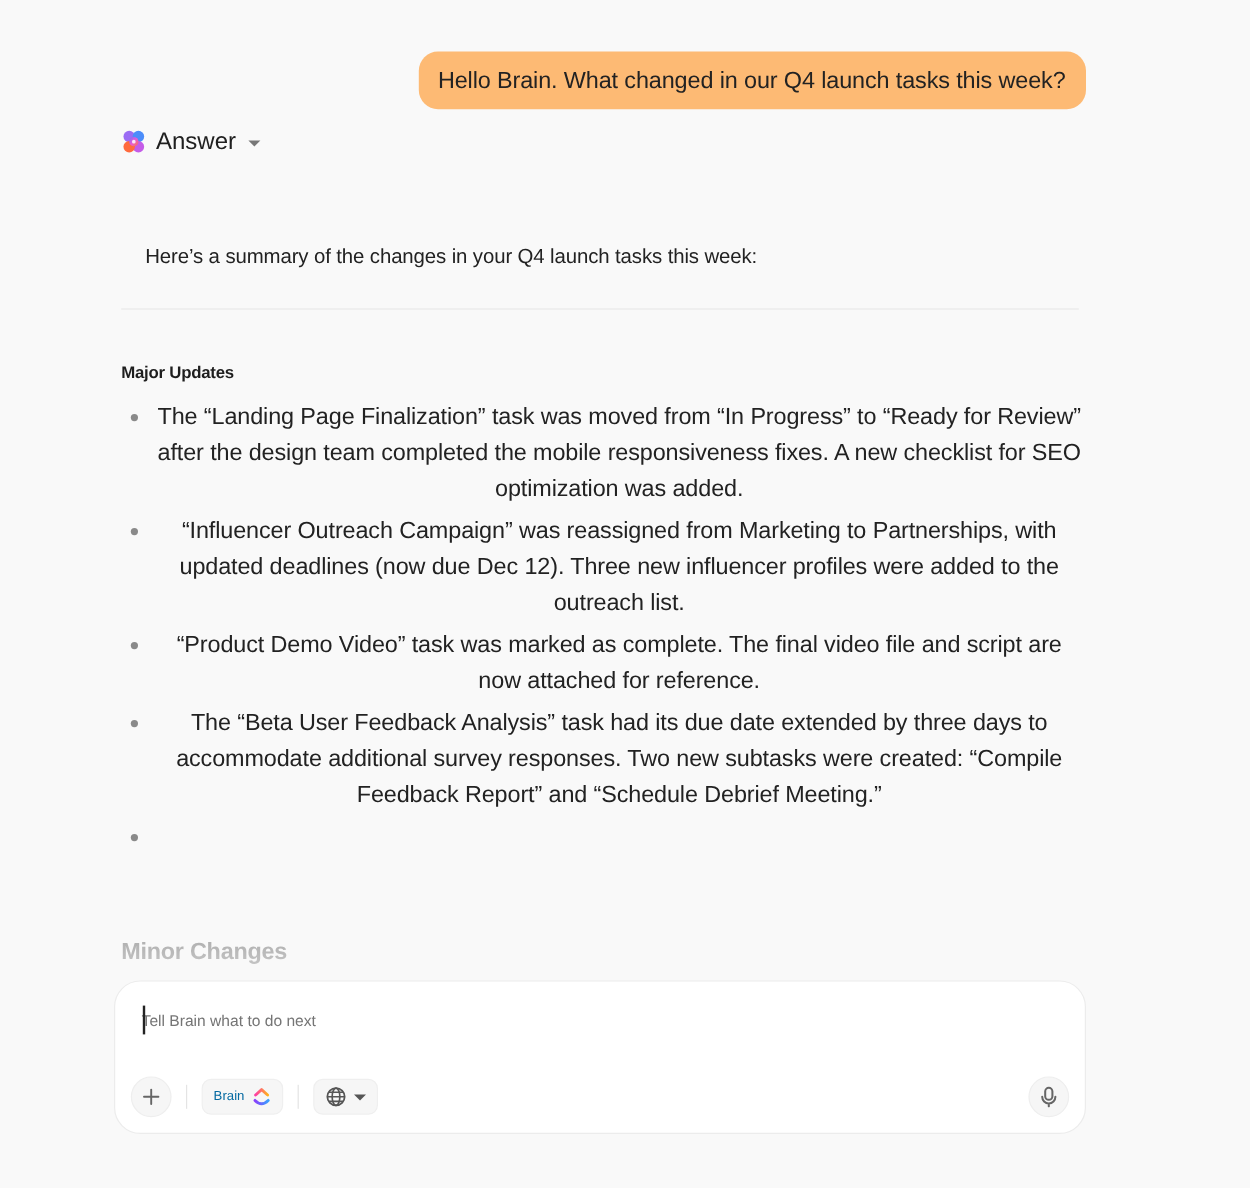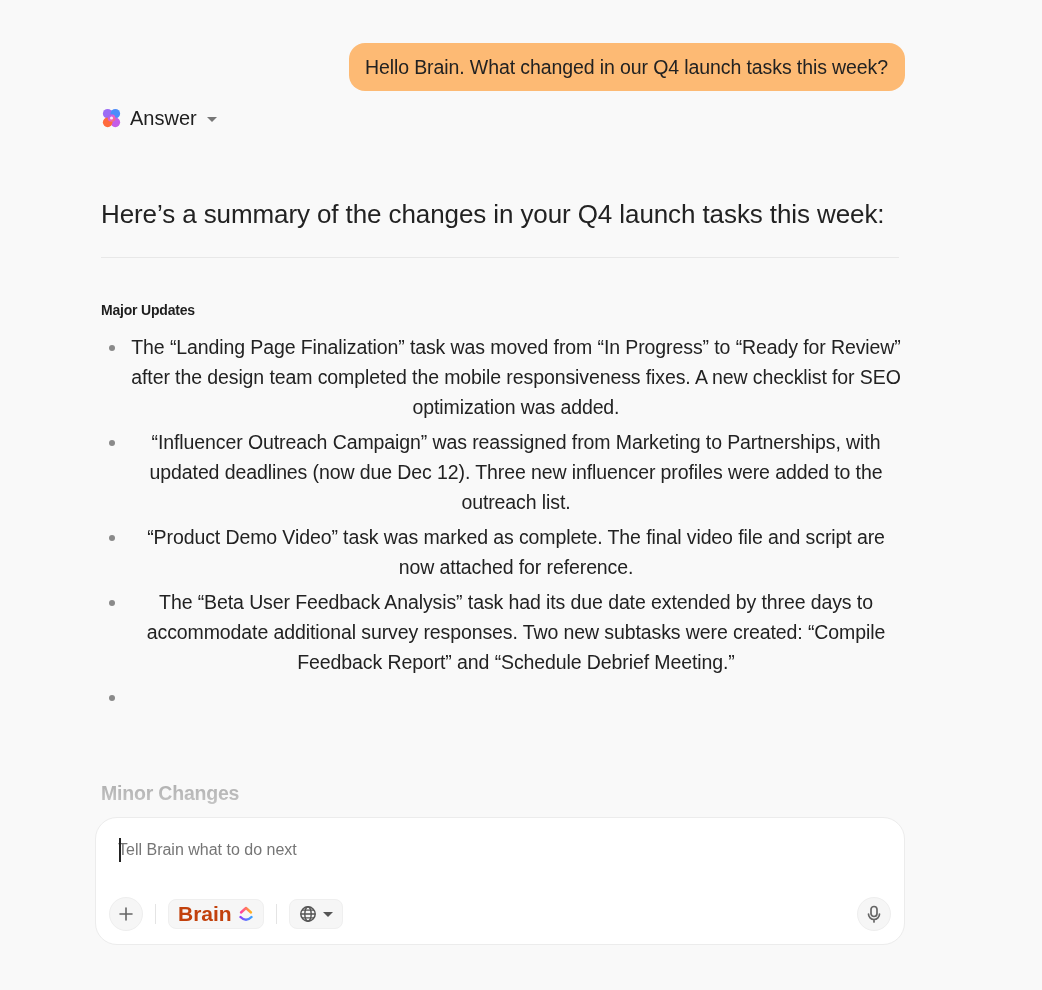--- a/index.html
+++ b/index.html
@@ -29,21 +29,21 @@
     .answer-header .logo { width: 23px; height: 23px; }
     .answer-header .label { font-size: 20px; color: #202020; margin-left: 1px; }
     .answer-header .caret {
       width: 0; height: 0; margin-left: 4px; margin-top: 2px;
       border-left: 5px solid transparent; border-right: 5px solid transparent;
       border-top: 5px solid #777;
     }
 
     
     .response { position: absolute; top: 200px; left: 101px; width: 800px; }
-    .intro { font-size: 26px; line-height: 28px; color: #222; letter-spacing: -0.1px; }
+    .intro { font-size: 17px; line-height: 28px; color: #222; letter-spacing: -0.1px; margin-left: 20px; }
     .divider { height: 1px; background: #e8e8e8; margin-top: 29px; width: 798px; }
     .section-title {
       font-size: 14px; font-weight: bold; color: #1e1e1e;
       margin-top: 39px; line-height: 26px; letter-spacing: -0.2px;
     }
     .bullets { list-style: none; margin-top: 9px; text-align: center; }
     .bullets li {
       position: relative; padding-left: 30px;
       font-size: 19.5px; line-height: 30px; color: #222;
       margin-bottom: 5px; letter-spacing: -0.1px;
@@ -63,42 +63,42 @@
       pointer-events: none;
     }
 
     
     .composer {
       position: absolute; top: 817px; left: 95px; width: 810px; height: 128px;
       background: #ffffff; border: 1px solid #ececec; border-radius: 22px;
     }
     .composer .input {
       position: absolute; top: 19px; left: 22px; right: 32px;
-      font-size: 16px; color: #8d8d8d; border: none; outline: none;
+      font-size: 13px; color: #8d8d8d; border: none; outline: none;
       background: transparent; font-family: "Liberation Sans", sans-serif;
       height: 26px;
     }
     .composer .cursor {
       position: absolute; top: 20px; left: 23px; width: 2px; height: 24px; background: #222;
     }
     .composer .toolbar {
       position: absolute; left: 13px; right: 13px; top: 78px; height: 36px;
       display: flex; align-items: center;
     }
     .icon-btn {
       width: 34px; height: 34px; border-radius: 50%;
       background: #f6f6f6; border: 1px solid #eeeeee;
       display: flex; align-items: center; justify-content: center; cursor: pointer;
     }
     .sep { width: 1px; height: 20px; background: #e4e4e4; margin: 0 12px; }
     .chip {
       height: 30px; border-radius: 8px; background: #f6f6f6; border: 1px solid #efefef;
       display: flex; align-items: center; padding: 0 9px; gap: 6px; cursor: pointer;
     }
-    .chip .chip-label { font-size: 21px; color: #c2410c; font-weight: bold; }
+    .chip .chip-label { font-size: 11px; color: #0369a1; }
     .chip .caret {
       width: 0; height: 0;
       border-left: 5px solid transparent; border-right: 5px solid transparent;
       border-top: 5px solid #555;
     }
     .spacer { flex: 1; }
   </style>
 </head>
 <body>
 

